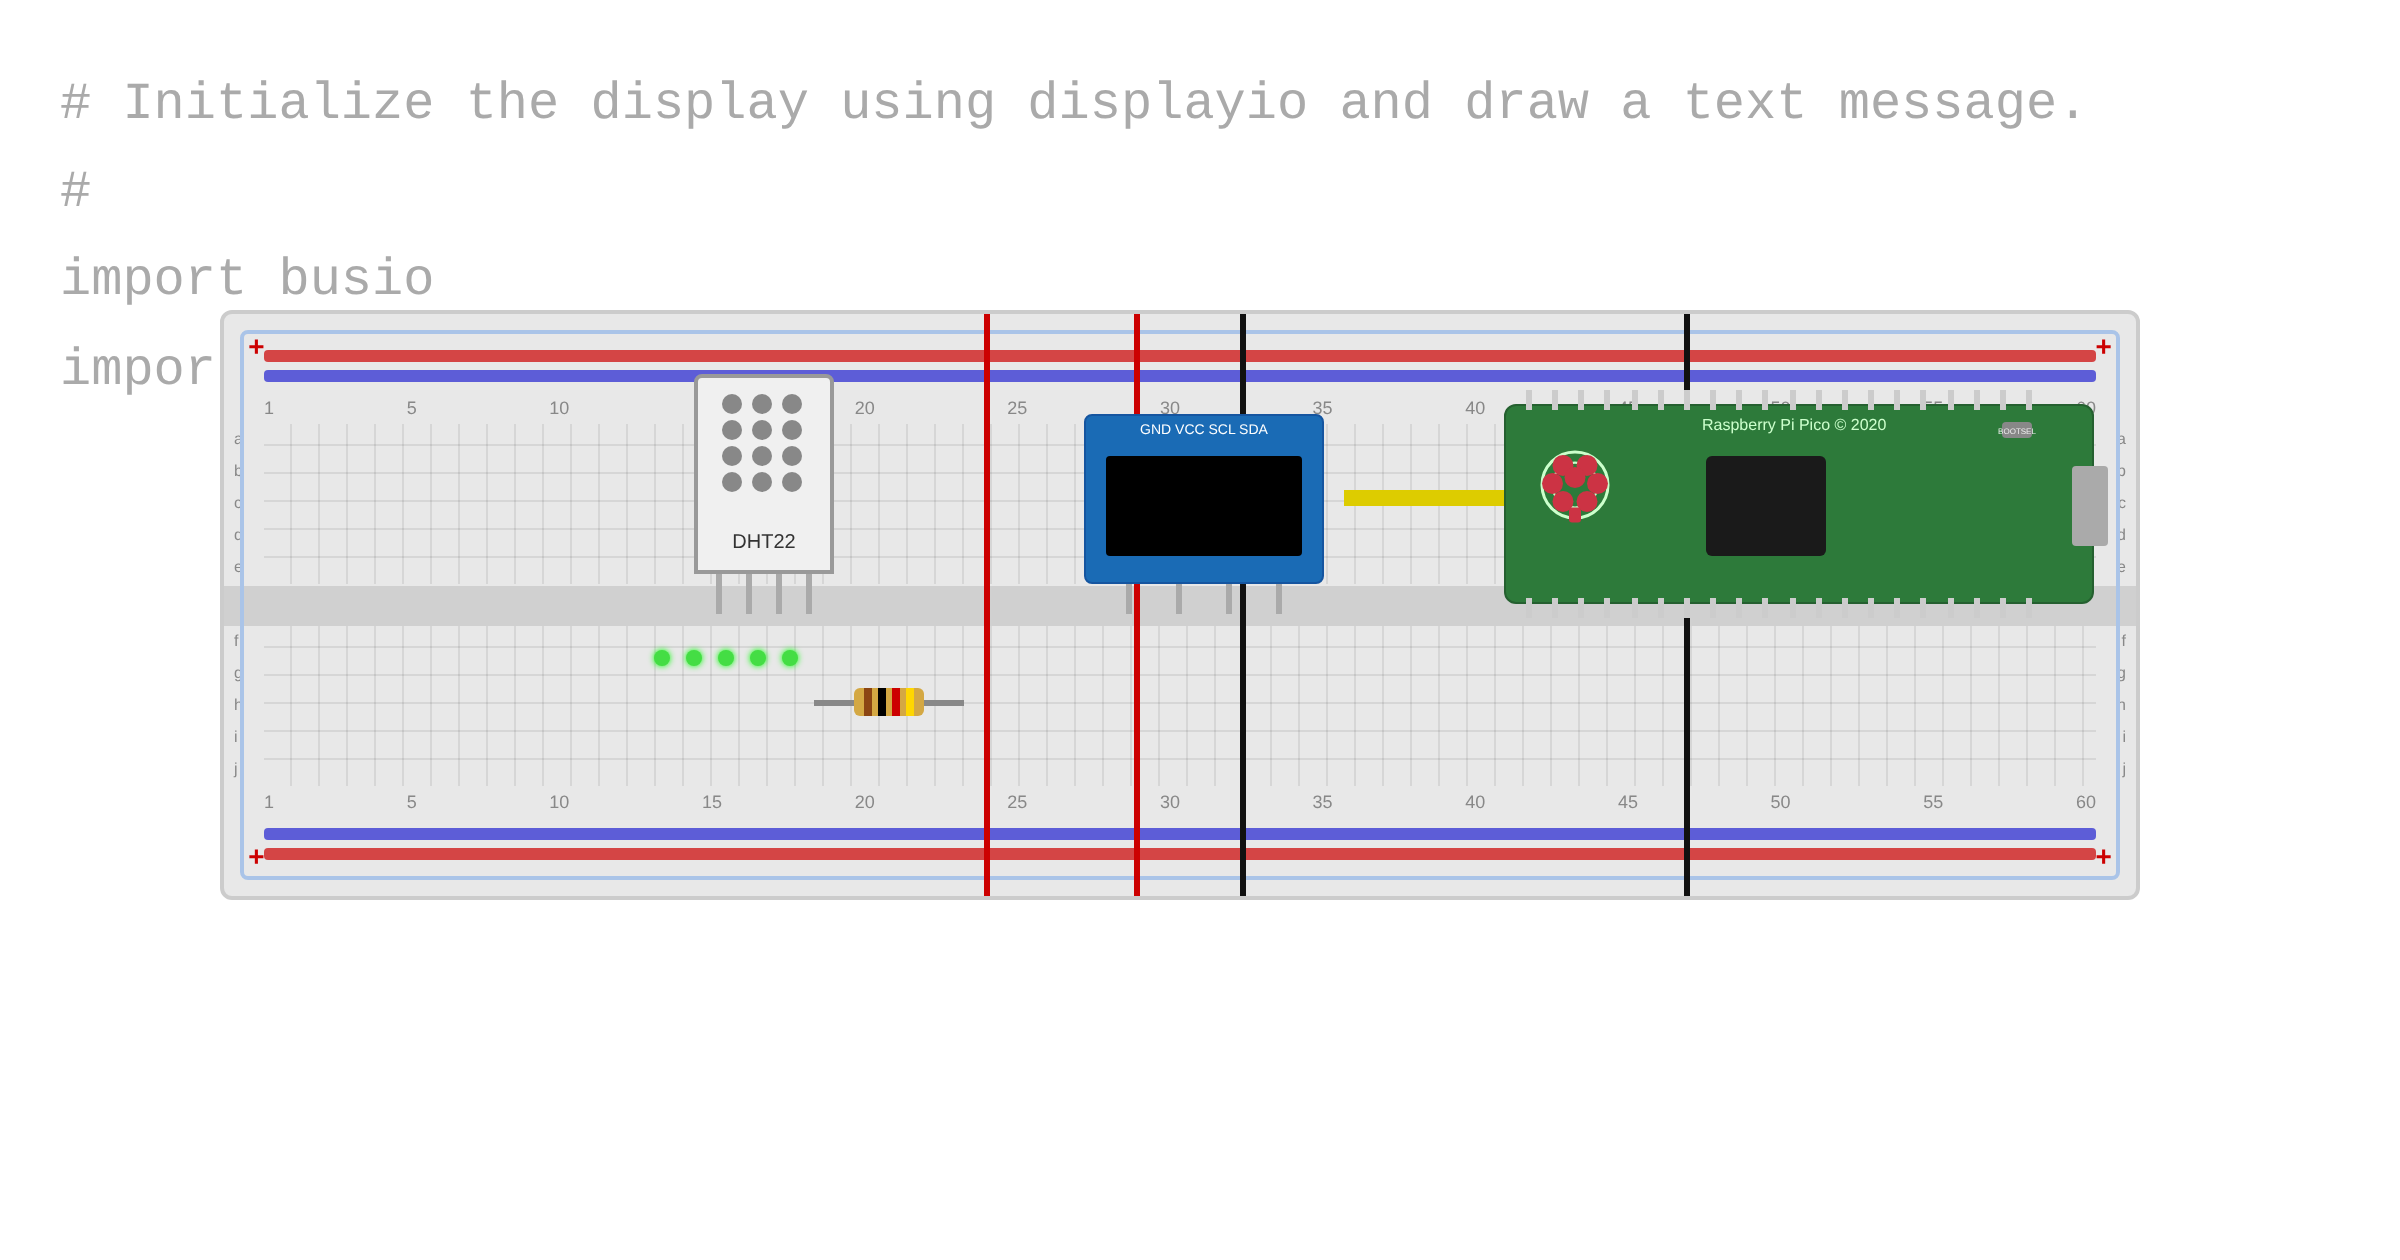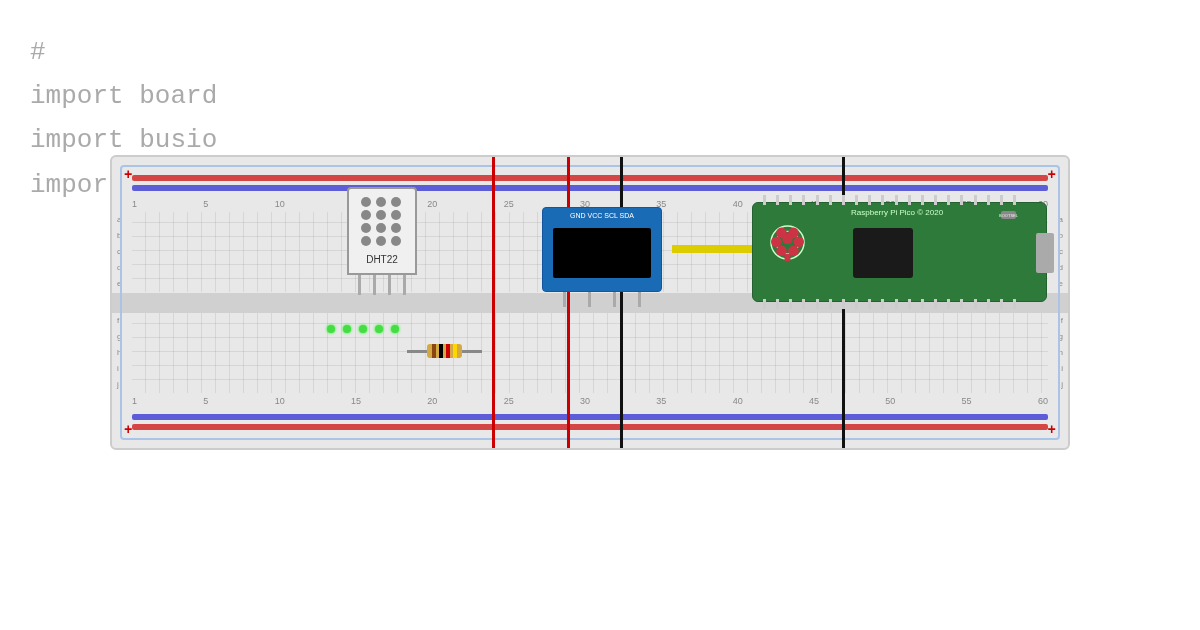--- a/index.html
+++ b/index.html
@@ -206,21 +206,21 @@
     .dht22 {
       position: absolute;
       top: 30px;
       left: 230px;
       width: 80px;
       height: 130px;
       z-index: 5;
     }
     .dht22-body {
       width: 70px;
-      height: 88px;
+      height: 100px;
       background: #f0f0f0;
       border: 2px solid #999;
       border-radius: 4px 4px 0 0;
       position: relative;
       margin: 0 auto;
     }
     .dht22-grill {
       position: absolute;
       top: 8px;
       left: 12px;
@@ -494,27 +494,27 @@
       top: 12px;
       left: 12px;
       width: 45px;
       height: 55px;
     }
   </style>
 </head>
 <body>
 
 <div class="code-bg">
+  <span class="code-line"># Initialize the display using displayio and draw a text message.</span>
   <span class="code-line"></span>
   <span class="code-line"></span>
   <span class="code-line"></span>
   <span class="code-line"></span>
   <span class="code-line"></span>
   <span class="code-line">#</span>
-  <span class="code-line">import board</span>
   <span class="code-line">import busio</span>
   <span class="code-line">import displayio</span>
 </div>
 
 <div class="breadboard-wrapper">
   <div class="breadboard">
 
     <div class="breadboard-inner-border"></div>
 
     <div class="rail-top-red"></div>

